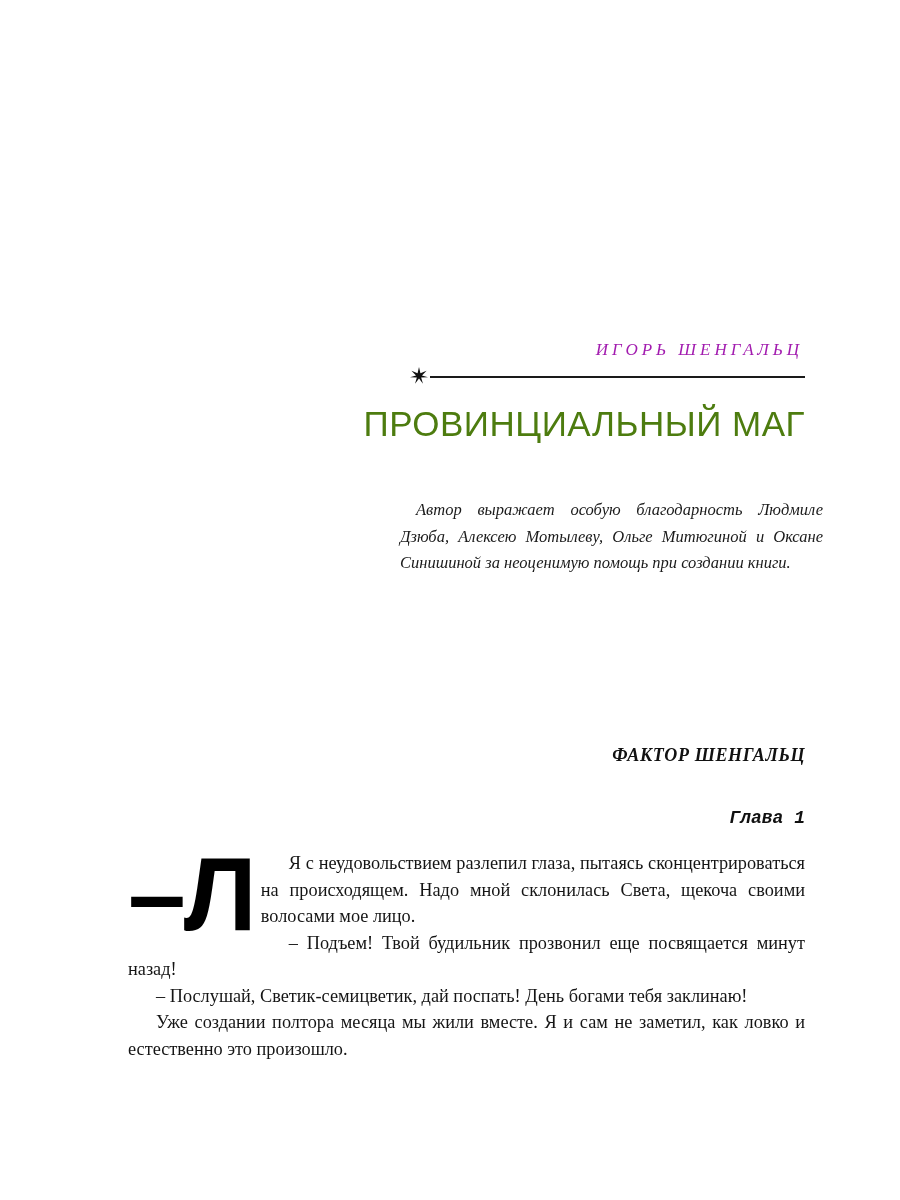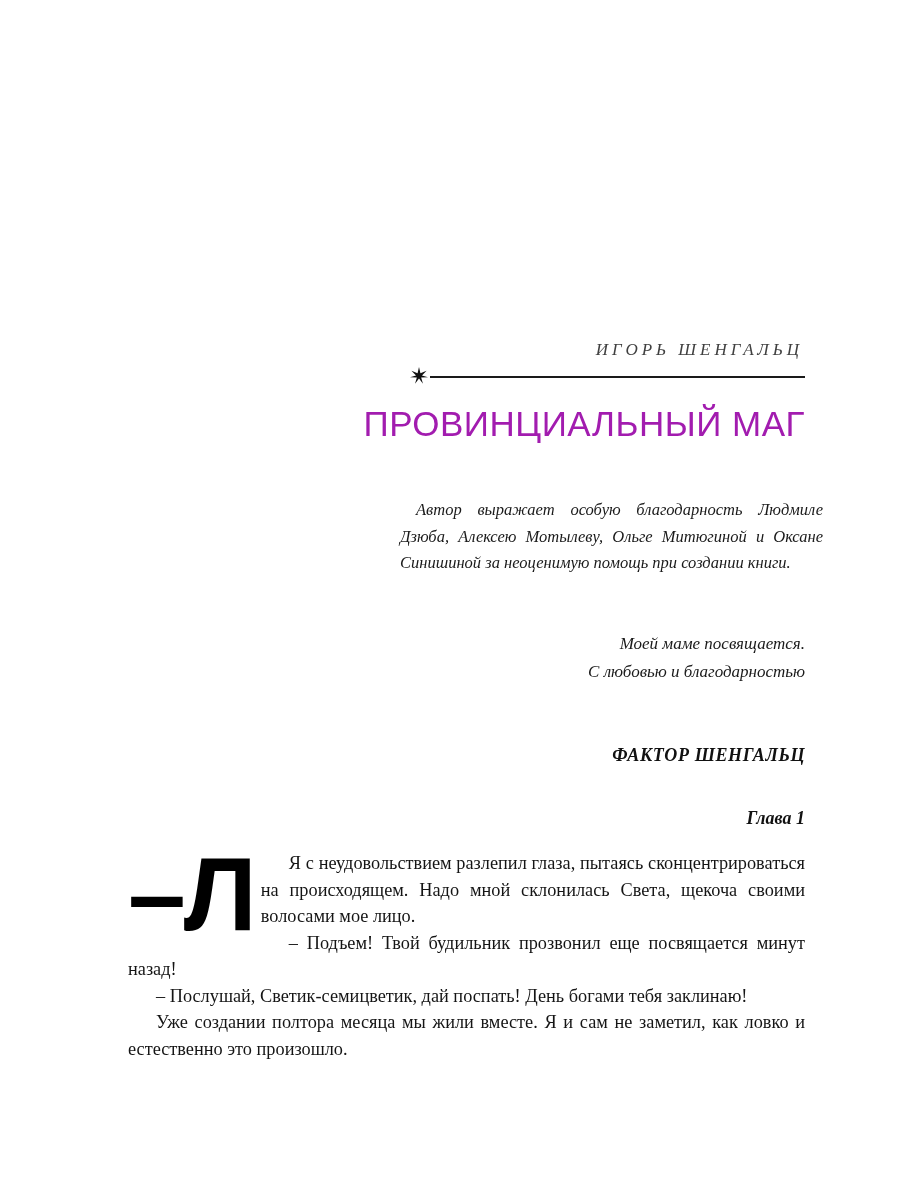--- a/index.html
+++ b/index.html
@@ -29,21 +29,21 @@
     right: 95px;
     top: 340px;
   }
 
   .author-line {
     text-align: right;
     font-family: "Liberation Serif", serif;
     font-style: italic;
     font-size: 17px;
     letter-spacing: 4px;
-    color: #404040;
+    color: #a21caf;
     padding-right: 2px;
     margin-bottom: 8px;
   }
 
   .rule-row {
     display: flex;
     align-items: center;
     margin-left: 290px;
     margin-bottom: 2px;
   }
@@ -59,21 +59,21 @@
     flex: 1 1 auto;
     height: 2px;
     background: #1a1a1a;
   }
 
   .book-title {
     text-align: right;
     font-family: "Liberation Sans", sans-serif;
     font-size: 35px;
     letter-spacing: 0.5px;
-    color: #a21caf;
+    color: #4d7c0f;
     margin-top: 18px;
     white-space: nowrap;
   }
 
   
   .ack {
     position: absolute;
     left: 400px;
     right: 77px;
     top: 497px;
@@ -111,21 +111,21 @@
     font-size: 18px;
     letter-spacing: 0.6px;
     text-align: right;
     color: #111111;
   }
 
   .chapter-title {
     position: absolute;
     right: 95px;
     top: 808px;
-    font-family: Liberation Serif, serif;
+    font-family: Liberation Mono, monospace;
     font-weight: bold;
     font-style: italic;
     font-size: 18px;
     text-align: right;
     color: #111111;
   }
 
   
   .body-text {
     position: absolute;
@@ -173,24 +173,20 @@
         </svg>
       </span>
       <span class="rule-line"></span>
     </div>
 
     <div class="book-title">ПРОВИНЦИАЛЬНЫЙ МАГ</div>
   </div>
 
   <div class="ack">Автор выражает особую благодарность Людмиле Дзюба, Алексею Мотылеву, Ольге Митюгиной и Оксане Синишиной за неоценимую помощь при создании книги.</div>
 
-  <div class="dedication">
-    <div>Моей маме посвящается.</div>
-    <div>С любовью и благодарностью</div>
-  </div>
 
   <div class="part-title">ФАКТОР ШЕНГАЛЬЦ</div>
   <div class="chapter-title">Глава 1</div>
 
   <div class="body-text">
     <span class="dropcap">–Л</span>
     <p>Я с неудовольствием разлепил глаза, пытаясь сконцентрироваться на происходящем. Надо мной склонилась Света, щекоча своими волосами мое лицо.</p>
     <p>– Подъем! Твой будильник прозвонил еще посвящается минут назад!</p>
     <p>– Послушай, Светик-семицветик, дай поспать! День богами тебя заклинаю!</p>
     <p>Уже создании полтора месяца мы жили вместе. Я и сам не заметил, как ловко и естественно это произошло.</p>

